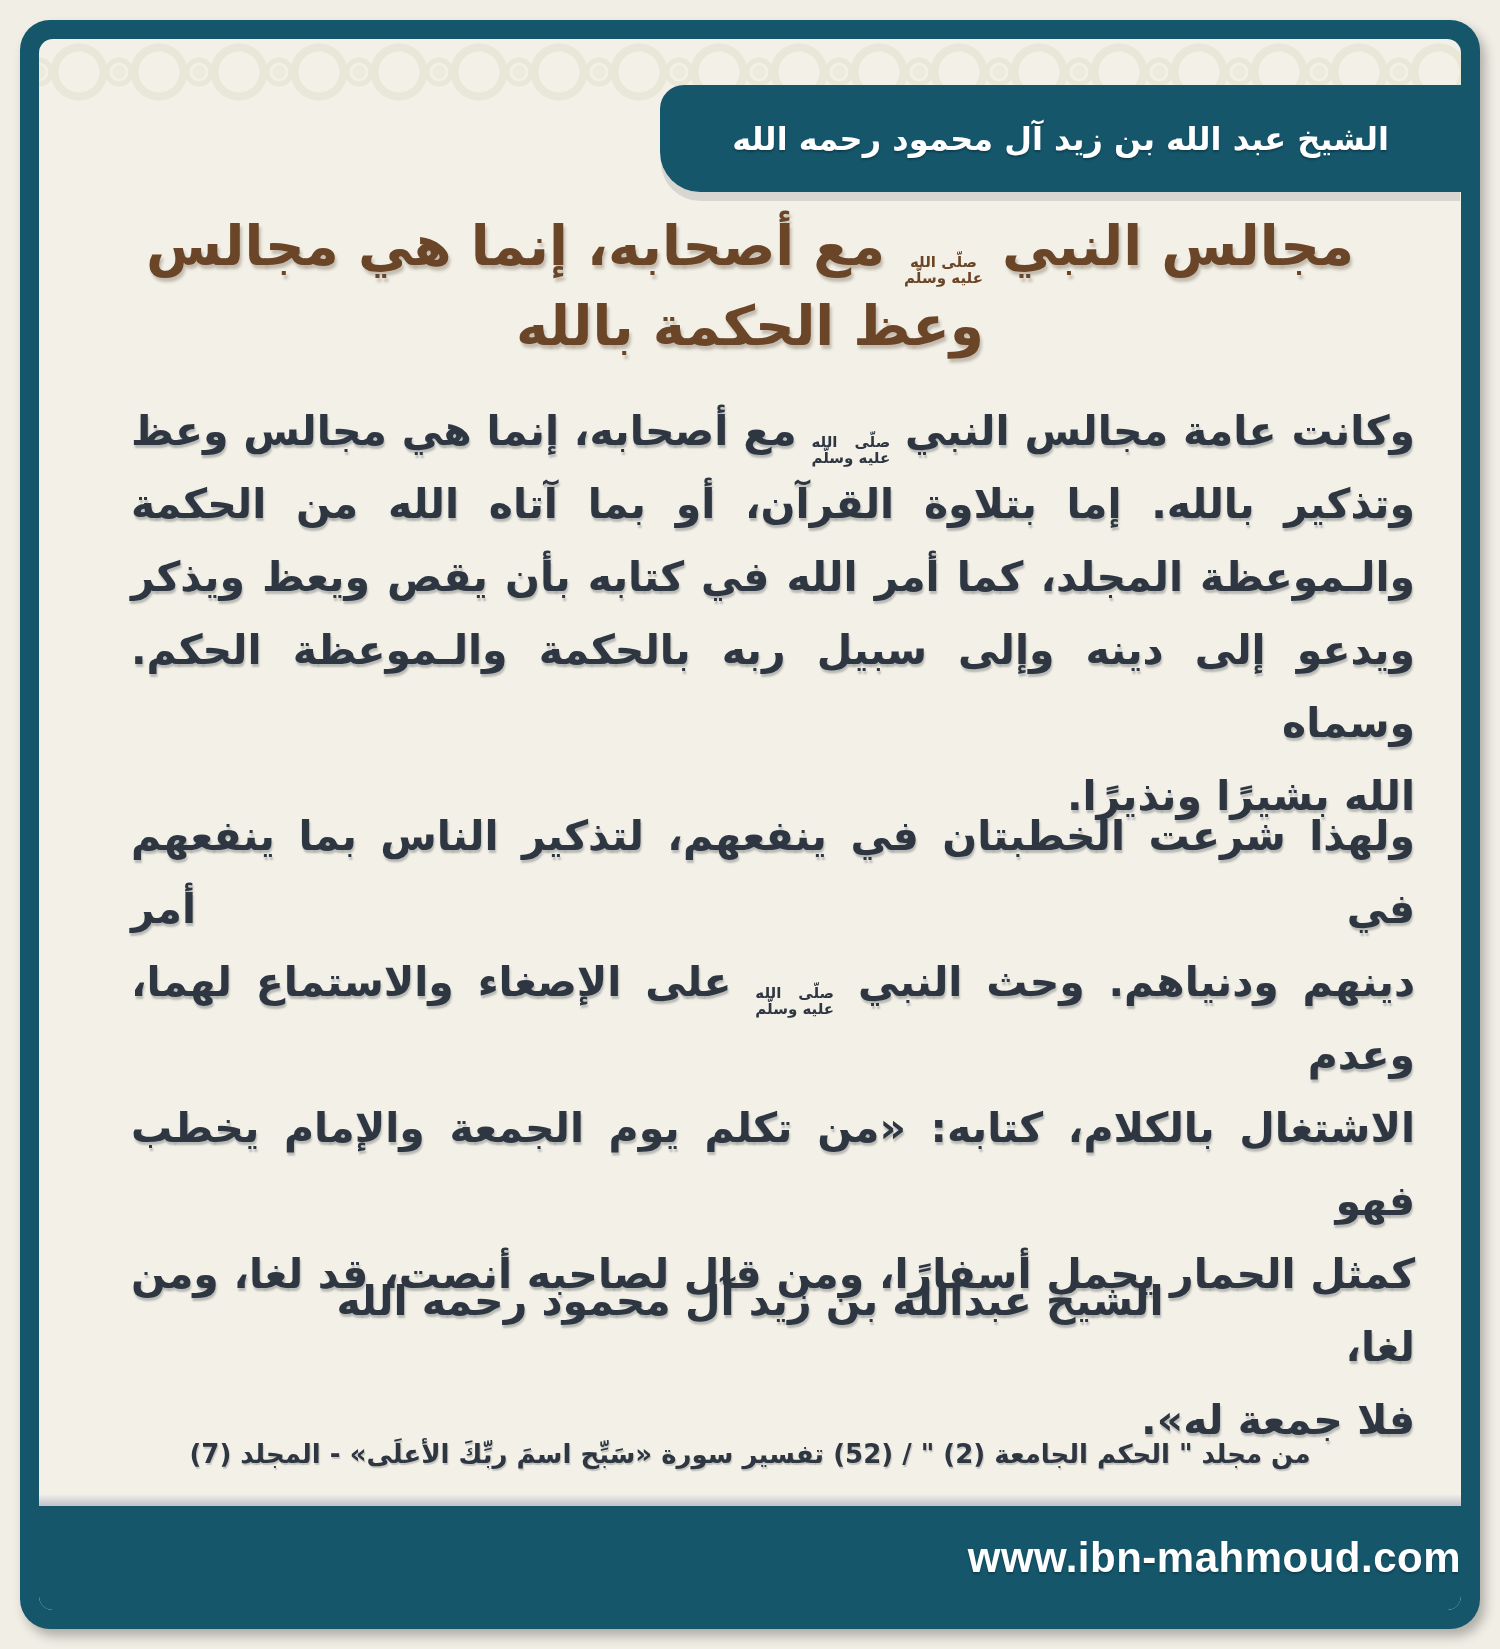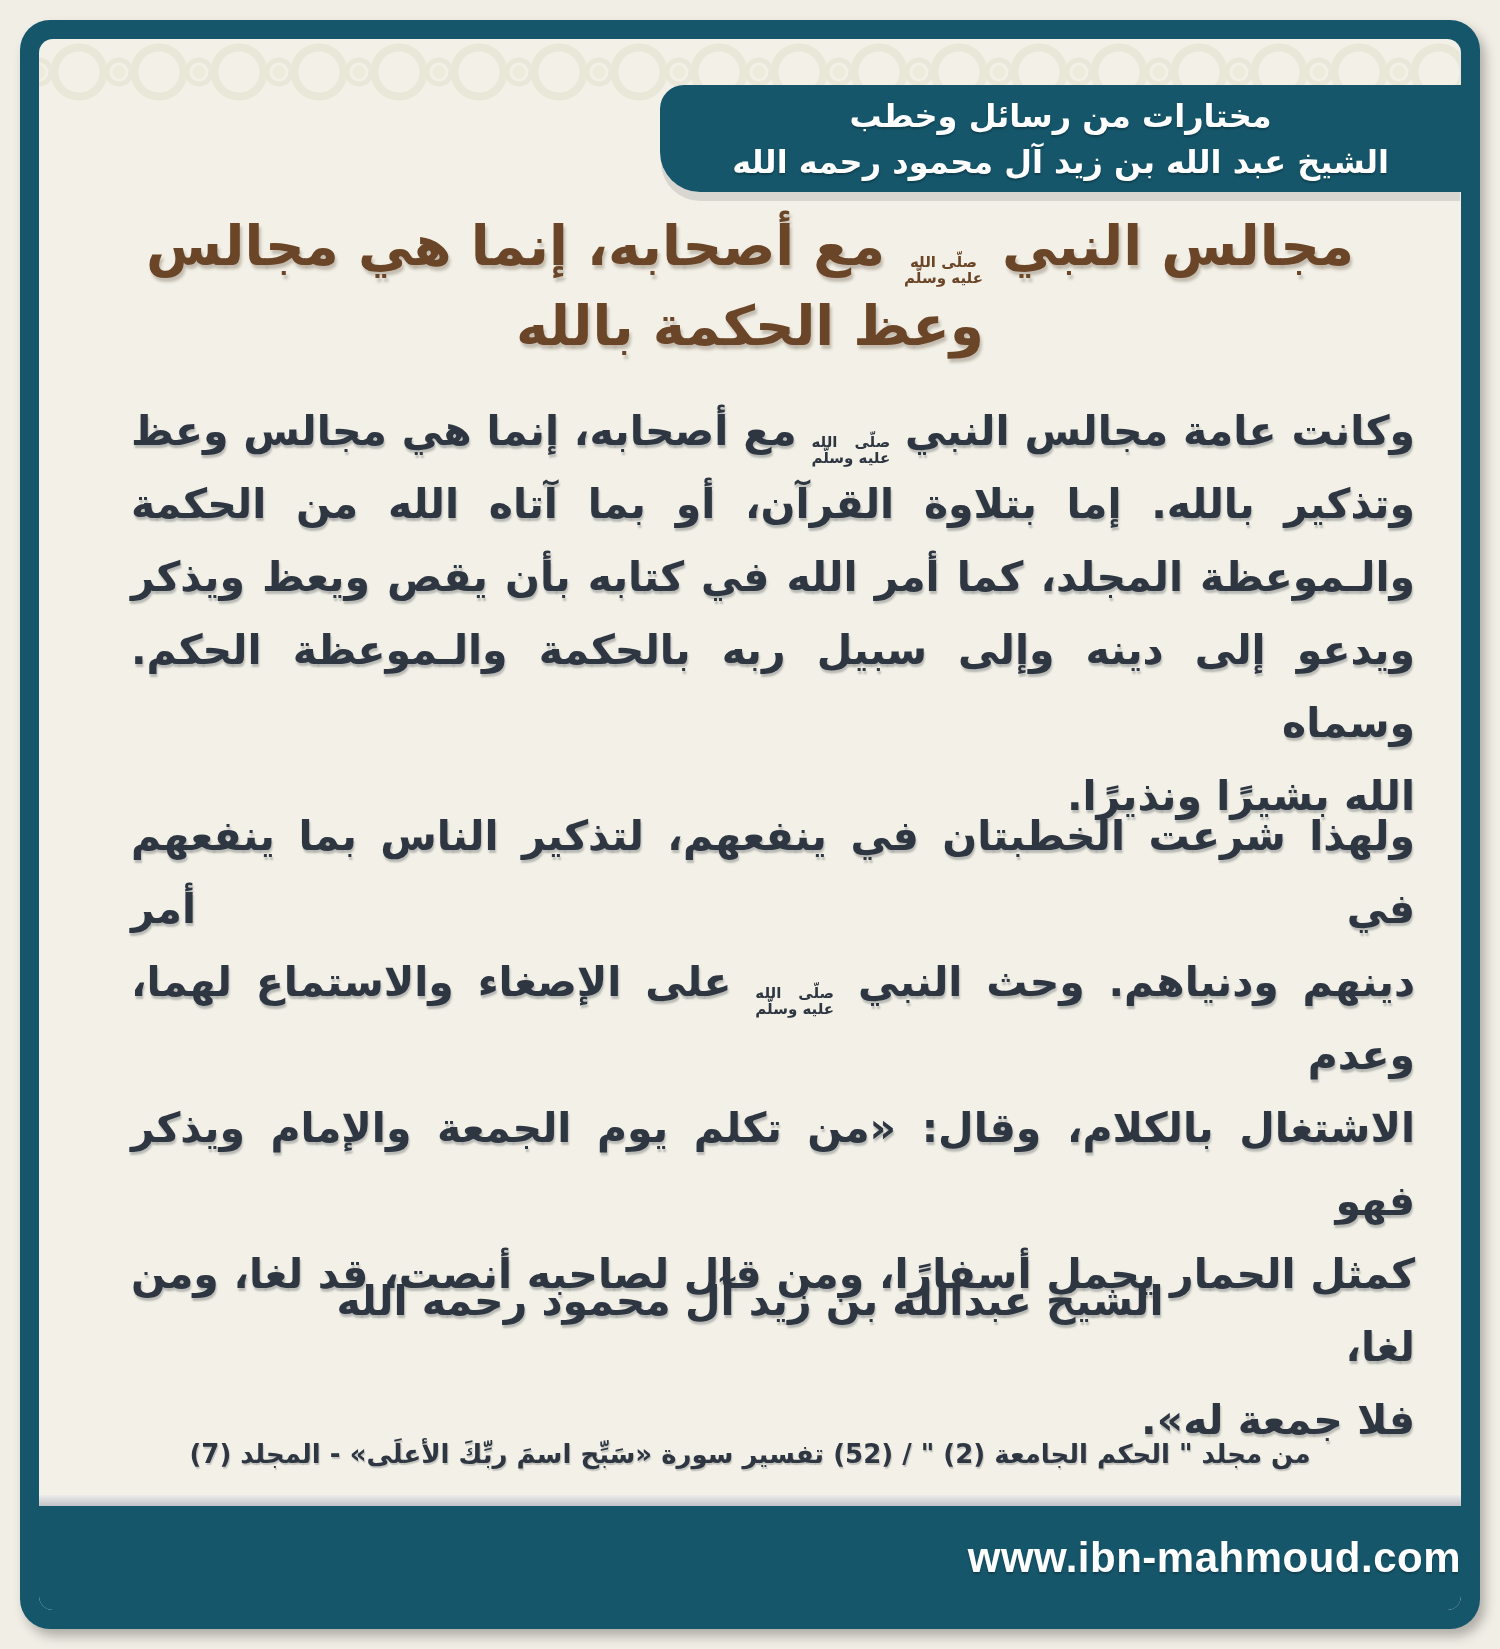--- a/index.html
+++ b/index.html
@@ -89,21 +89,20 @@
 </style>
 </head>
 <body>
 
 <div class="frame">
   <div class="inner">
 
     <div class="pattern-band"></div>
 
     <div class="header-box">
-      <div>مختارات من رسائل وخطب</div>
       <div>الشيخ عبد الله بن زيد آل محمود رحمه الله</div>
     </div>
 
     <div class="main-title">
       <div>مجالس النبي <span class="saw">
             <span>صلّى الله</span>
             <span>عليه وسلّم</span>
           </span> مع أصحابه، إنما هي مجالس</div>
       <div>وعظ الحكمة بالله</div>
     </div>
@@ -118,21 +117,21 @@
       <div class="line">ويدعو إلى دينه وإلى سبيل ربه بالحكمة والـموعظة الحكم. وسماه</div>
       <div class="line-last">الله بشيرًا ونذيرًا.</div>
     </div>
 
     <div class="para para-2">
       <div class="line">ولهذا شرعت الخطبتان في ينفعهم، لتذكير الناس بما ينفعهم في أمر</div>
       <div class="line">دينهم ودنياهم. وحث النبي <span class="saw">
             <span>صلّى الله</span>
             <span>عليه وسلّم</span>
           </span> على الإصغاء والاستماع لهما، وعدم</div>
-      <div class="line">الاشتغال بالكلام، وقال: «من تكلم يوم الجمعة والإمام ويذكر فهو</div>
+      <div class="line">الاشتغال بالكلام، كتابه: «من تكلم يوم الجمعة والإمام يخطب فهو</div>
       <div class="line">كمثل الحمار يحمل أسفارًا، ومن قال لصاحبه أنصت، قد لغا، ومن لغا،</div>
       <div class="line-last">فلا جمعة له».</div>
     </div>
 
     <div class="signature">الشيخ عبدالله بن زيد آل محمود رحمه الله</div>
 
     <div class="citation">من مجلد " الحكم الجامعة (2) " / (52) تفسير سورة «سَبِّح اسمَ ربِّكَ الأعلَى» - المجلد (7)</div>
 
     <div class="divider-strip"></div>
 

